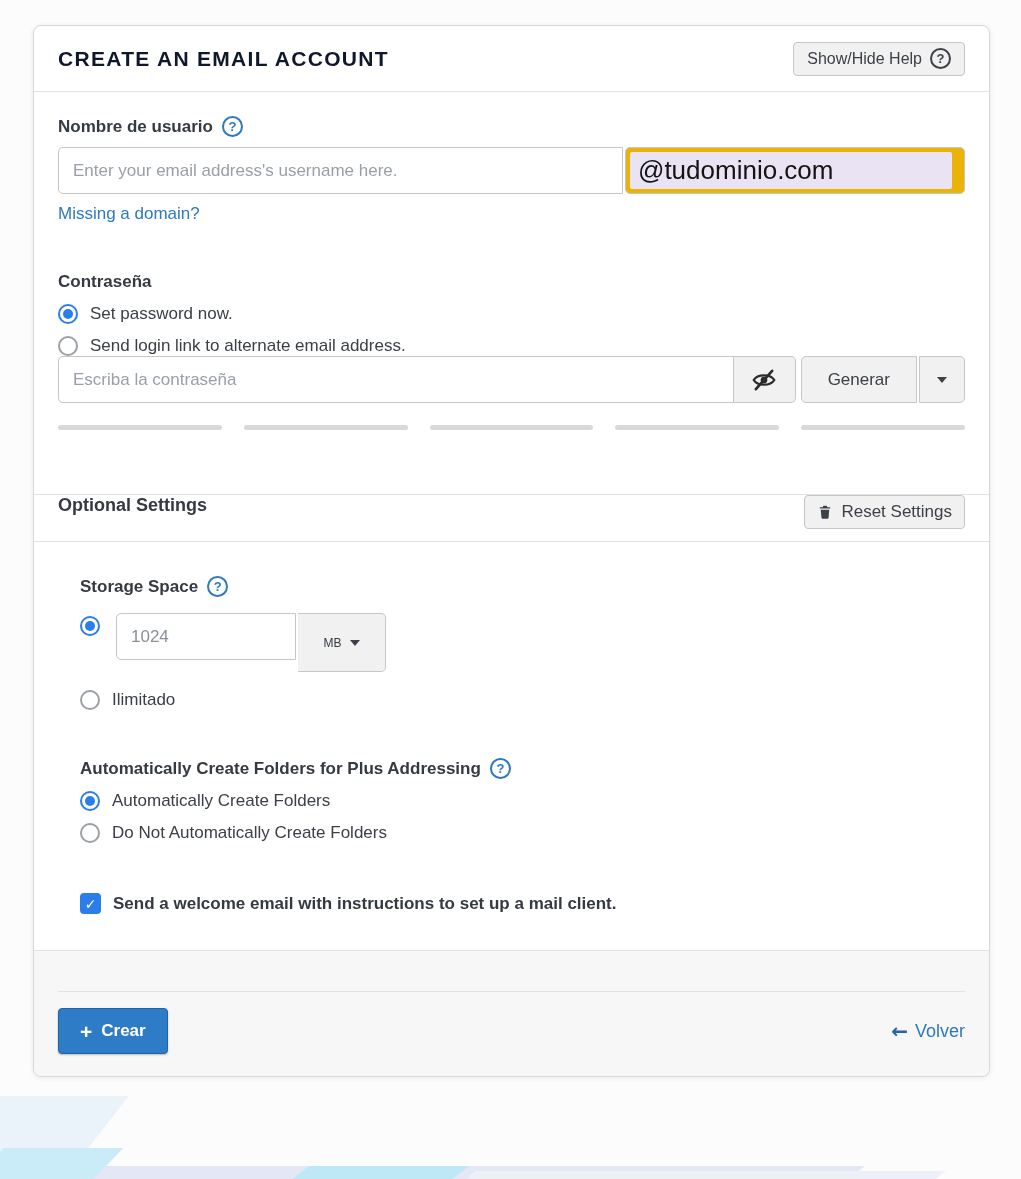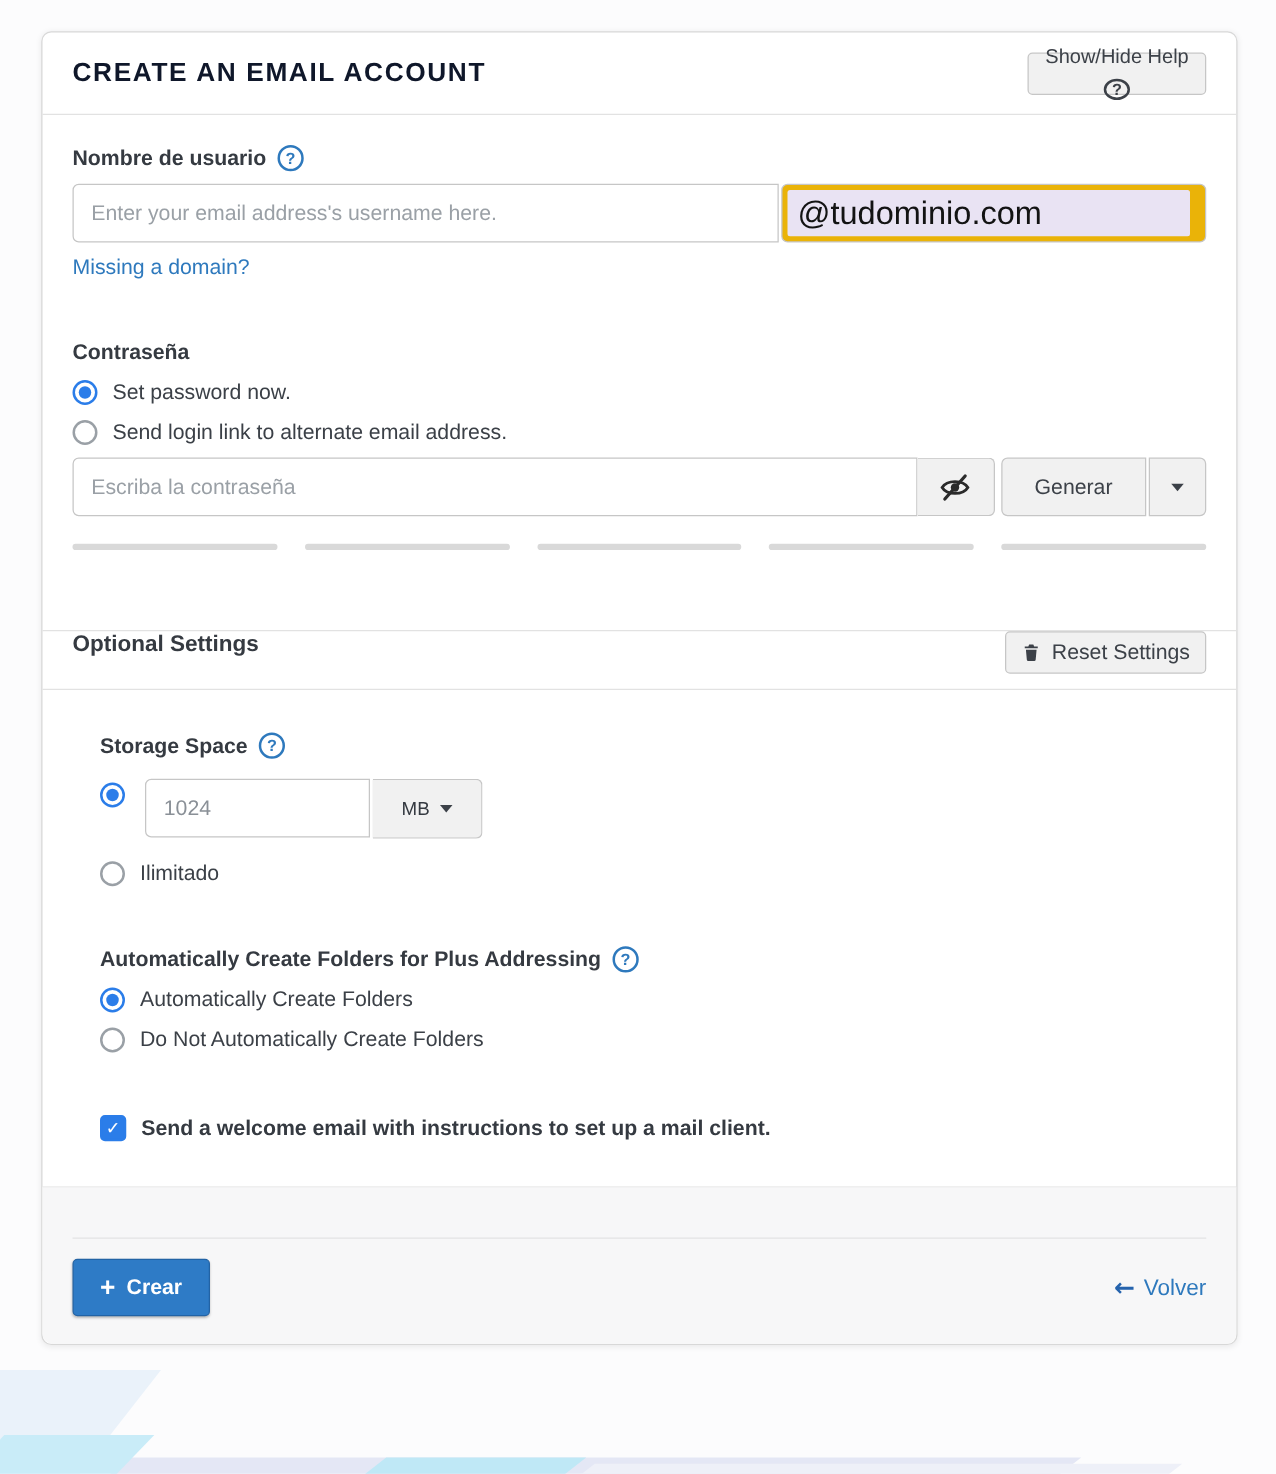--- a/index.html
+++ b/index.html
@@ -32,21 +32,21 @@
   }
   .card-title { font-size:21px; font-weight:700; letter-spacing:1.3px; color:#0f172a; }
 
   
   .btn-gray {
     display:inline-flex; align-items:center; justify-content:center; gap:8px;
     background:#f1f1f1; border:1px solid #c6c6c6; border-radius:4px;
     color:#3c4148; font-size:16px; cursor:pointer;
     font-family:inherit;
   }
-  .help-toggle { height:34px; padding:0 13px; font-size:16px;flex-direction:column; }
+  .help-toggle { height:34px; padding:0 13px; font-size:16px; }
 
   .qmark {
     display:inline-flex; align-items:center; justify-content:center;
     width:21px; height:21px; border:2px solid currentColor; border-radius:50%;
     font-size:13px; font-weight:700; line-height:1;
   }
   .qmark.blue { color:#2e79bd; }
   .qmark.dark { color:#3c4148; }
 
   
@@ -76,21 +76,21 @@
 
   .pw-label { margin-top:48px; }
   .radio-row { display:flex; align-items:center; gap:12px; margin-top:12px; font-size:17px; color:#3b4047; cursor:pointer; }
   .radio {
     width:20px; height:20px; border-radius:50%;
     border:2px solid #9aa0a6; background:#fff; position:relative; flex:0 0 auto;
   }
   .radio.sel { border-color:#2b7de9; }
   .radio.sel::after { content:""; position:absolute; inset:3px; border-radius:50%; background:#2b7de9; }
 
-  .pw-row { display:flex; margin-top:10px; }
+  .pw-row { display:flex; margin-top:0; }
   .pw-row .text-input { flex:1; border-radius:5px 0 0 5px; }
   .eye-btn { width:62px; height:47px; border-radius:0 5px 5px 0; border-left:none; }
   .gen-btn { height:47px; padding:16px 26px; margin-left:5px; border-radius:5px 0 0 5px; font-size:17px; }
   .caret-btn { width:46px; height:47px; margin-left:2px; border-radius:0 5px 5px 0; }
   .caret { width:0; height:0; border-left:5px solid transparent; border-right:5px solid transparent; border-top:6px solid #3c4148; display:inline-block; }
 
   .strength { display:flex; gap:22px; margin-top:22px; }
   .strength .seg { flex:1; height:5px; background:#d9d9d9; border-radius:3px; }
 
   
@@ -100,21 +100,21 @@
     border-top:1px solid #e2e2e2; border-bottom:1px solid #e2e2e2;
   }
   .band-title { font-size:18px; font-weight:700; color:#353a41; }
   .reset-btn { height:32px; padding:16px 12px; font-size:17px; }
   .trash-svg { width:16px; height:16px; fill:#3c4148; }
 
   .opt-body { padding:34px 24px 36px 46px; }
   .storage-row { display:flex; align-items:flex-start; gap:16px; margin-top:16px; }
   .storage-row .radio { margin-top:3px; }
   .storage-input { width:180px; border-radius:5px 0 0 5px; color:#8a9097; }
-  .mb-btn { height:48px; width:88px; border-radius:0 5px 5px 0; border-left:none; font-size:15px; color:#353a41; }
+  .mb-btn { height:59px; width:88px; border-radius:0 5px 5px 0; border-left:none; font-size:12px; color:#353a41; }
   .mt18 { margin-top:18px; }
   .plus-label { margin-top:48px; }
 
   .checkbox-row { display:flex; align-items:center; gap:12px; font-size:17px; cursor:pointer; }
   .welcome-row { margin-top:50px; font-weight:600; color:#353a41; }
   .checkbox {
     width:21px; height:21px; border-radius:4px; flex:0 0 auto;
     border:2px solid #9aa0a6; background:#fff;
     display:flex; align-items:center; justify-content:center;
   }

